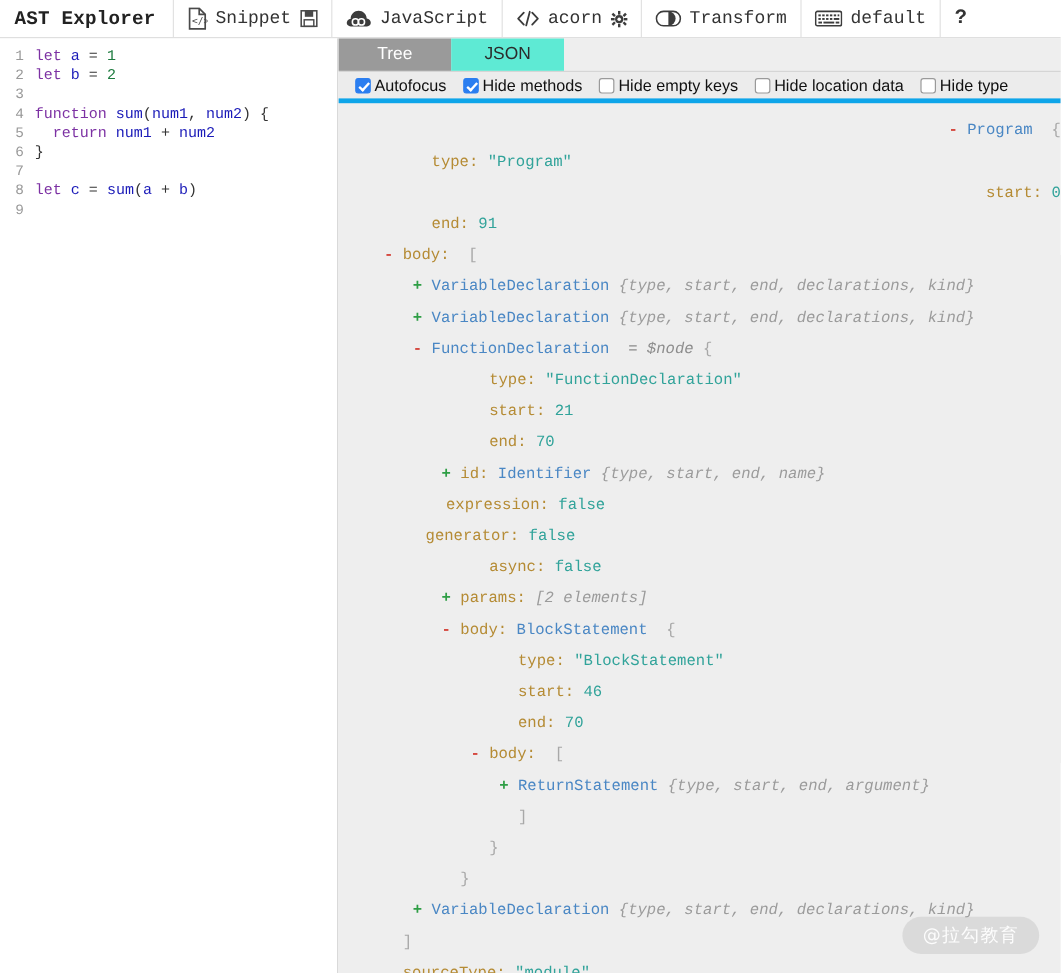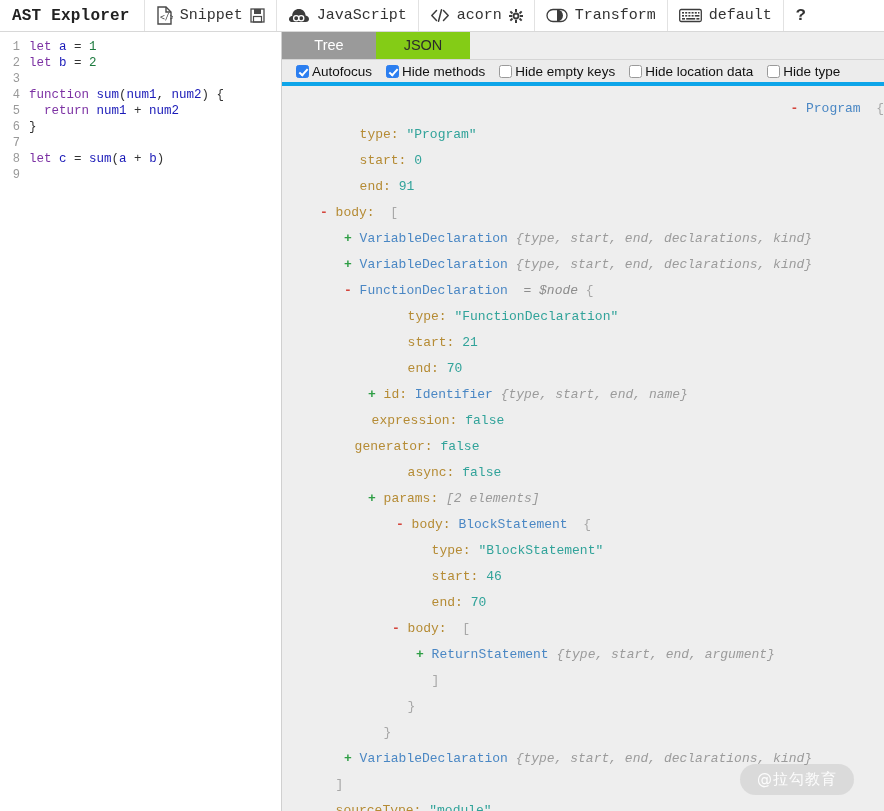--- a/index.html
+++ b/index.html
@@ -113,21 +113,21 @@
   .tab {
     height: 28px;
     line-height: 28px;
     padding: 0 22px;
     font-size: 14.5px;
     text-align: center;
     cursor: pointer;
     min-width: 94px;
   }
   .tab.active { background: #9a9a9a; color: #ffffff; }
-  .tab.inactive { background: #84cc16; color: #2b2b2b; }
+  .tab.inactive { background: #5eead4; color: #2b2b2b; }
 
   #optbar {
     height: 26px;
     display: flex;
     align-items: center;
     background: #ececec;
     border-bottom: 4px solid #0ea5e9;
     padding-left: 14px;
     gap: 14px;
     overflow: hidden;
@@ -171,21 +171,21 @@
   .key { color: #b58b34; }
   .str { color: #31a39a; }
   .numv { color: #31a39a; }
   .bool { color: #31a39a; }
   .punc { color: #a8a8a8; }
   .meta { color: #9b9b9b; font-style: italic; }
   .nodevar { color: #8d8d8d; font-style: italic; }
 
   #watermark {
     position: absolute;
-    right: 30px; bottom: 16px;
+    right: 18px; bottom: 16px;
     background: rgba(150,150,150,0.22);
     color: rgba(255,255,255,0.92);
     border-radius: 18px;
     padding: 6px 17px;
     font-size: 15px;
     font-family: "DejaVu Sans", sans-serif;
     letter-spacing: 1px;
   }
 </style>
 </head>
@@ -328,35 +328,35 @@
         </div>
         <div class="opt">
           <span class="cb"></span>
           <label>Hide type</label>
         </div>
       </div>
 
     <div id="tree">
         <div class="tr" style="padding-left: 14px; text-align: right;"><span class="tgl minus">- </span><span class="nodename">Program</span><span class="punc">  {</span></div>
         <div class="tr" style="padding-left: 62px;"><span>  </span><span class="key">type:</span><span class="punc"> </span><span class="str">"Program"</span></div>
-        <div class="tr" style="padding-left: 62px;"><span>  </span><span class="key">start:</span><span class="punc"> </span><span class="numv">0</span></div>
+        <div class="tr" style="padding-left: 30px; text-align: right;"><span>  </span><span class="key">start:</span><span class="punc"> </span><span class="numv">0</span></div>
         <div class="tr" style="padding-left: 62px;"><span>  </span><span class="key">end:</span><span class="punc"> </span><span class="numv">91</span></div>
         <div class="tr" style="padding-left: 38px;"><span class="tgl minus">- </span><span class="key">body:</span><span class="punc">  [</span></div>
         <div class="tr" style="padding-left: 62px;"><span class="tgl plus">+ </span><span class="nodename">VariableDeclaration</span><span class="punc"> </span><span class="meta">{type, start, end, declarations, kind}</span></div>
         <div class="tr" style="padding-left: 62px;"><span class="tgl plus">+ </span><span class="nodename">VariableDeclaration</span><span class="punc"> </span><span class="meta">{type, start, end, declarations, kind}</span></div>
         <div class="tr" style="padding-left: 62px;"><span class="tgl minus">- </span><span class="nodename">FunctionDeclaration</span><span class="punc">  </span><span class="nodevar">= $node</span><span class="punc"> {</span></div>
         <div class="tr" style="padding-left: 110px;"><span>  </span><span class="key">type:</span><span class="punc"> </span><span class="str">"FunctionDeclaration"</span></div>
         <div class="tr" style="padding-left: 110px;"><span>  </span><span class="key">start:</span><span class="punc"> </span><span class="numv">21</span></div>
         <div class="tr" style="padding-left: 110px;"><span>  </span><span class="key">end:</span><span class="punc"> </span><span class="numv">70</span></div>
         <div class="tr" style="padding-left: 86px;"><span class="tgl plus">+ </span><span class="key">id:</span><span class="punc"> </span><span class="nodename">Identifier</span><span class="punc"> </span><span class="meta">{type, start, end, name}</span></div>
         <div class="tr" style="padding-left: 74px;"><span>  </span><span class="key">expression:</span><span class="punc"> </span><span class="bool">false</span></div>
         <div class="tr" style="padding-left: 57px;"><span>  </span><span class="key">generator:</span><span class="punc"> </span><span class="bool">false</span></div>
         <div class="tr" style="padding-left: 110px;"><span>  </span><span class="key">async:</span><span class="punc"> </span><span class="bool">false</span></div>
         <div class="tr" style="padding-left: 86px;"><span class="tgl plus">+ </span><span class="key">params:</span><span class="punc"> </span><span class="meta">[2 elements]</span></div>
-        <div class="tr" style="padding-left: 86px; margin-left: 28px;"><span class="tgl minus">- </span><span class="key">body:</span><span class="punc"> </span><span class="nodename">BlockStatement</span><span class="punc">  {</span></div>
+        <div class="tr" style="padding-left: 86px;"><span class="tgl minus">- </span><span class="key">body:</span><span class="punc"> </span><span class="nodename">BlockStatement</span><span class="punc">  {</span></div>
         <div class="tr" style="padding-left: 134px;"><span>  </span><span class="key">type:</span><span class="punc"> </span><span class="str">"BlockStatement"</span></div>
         <div class="tr" style="padding-left: 134px;"><span>  </span><span class="key">start:</span><span class="punc"> </span><span class="numv">46</span></div>
         <div class="tr" style="padding-left: 134px;"><span>  </span><span class="key">end:</span><span class="punc"> </span><span class="numv">70</span></div>
         <div class="tr" style="padding-left: 110px;"><span class="tgl minus">- </span><span class="key">body:</span><span class="punc">  [</span></div>
         <div class="tr" style="padding-left: 134px;"><span class="tgl plus">+ </span><span class="nodename">ReturnStatement</span><span class="punc"> </span><span class="meta">{type, start, end, argument}</span></div>
         <div class="tr" style="padding-left: 134px;"><span>  </span><span class="punc">]</span></div>
         <div class="tr" style="padding-left: 110px;"><span>  </span><span class="punc">}</span></div>
         <div class="tr" style="padding-left: 86px;"><span>  </span><span class="punc">}</span></div>
         <div class="tr" style="padding-left: 62px;"><span class="tgl plus">+ </span><span class="nodename">VariableDeclaration</span><span class="punc"> </span><span class="meta">{type, start, end, declarations, kind}</span></div>
         <div class="tr" style="padding-left: 38px;"><span>  </span><span class="punc">]</span></div>

